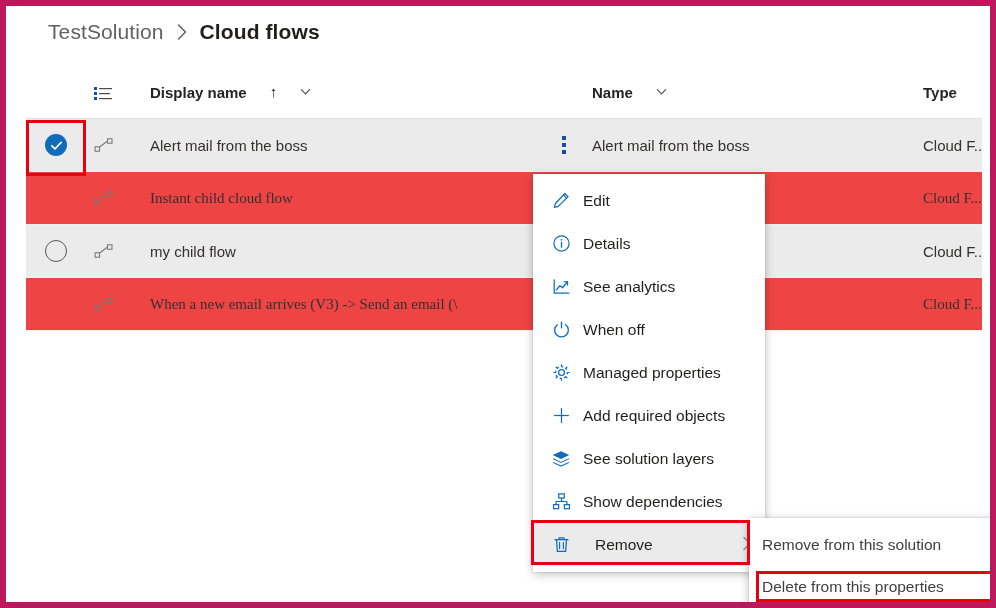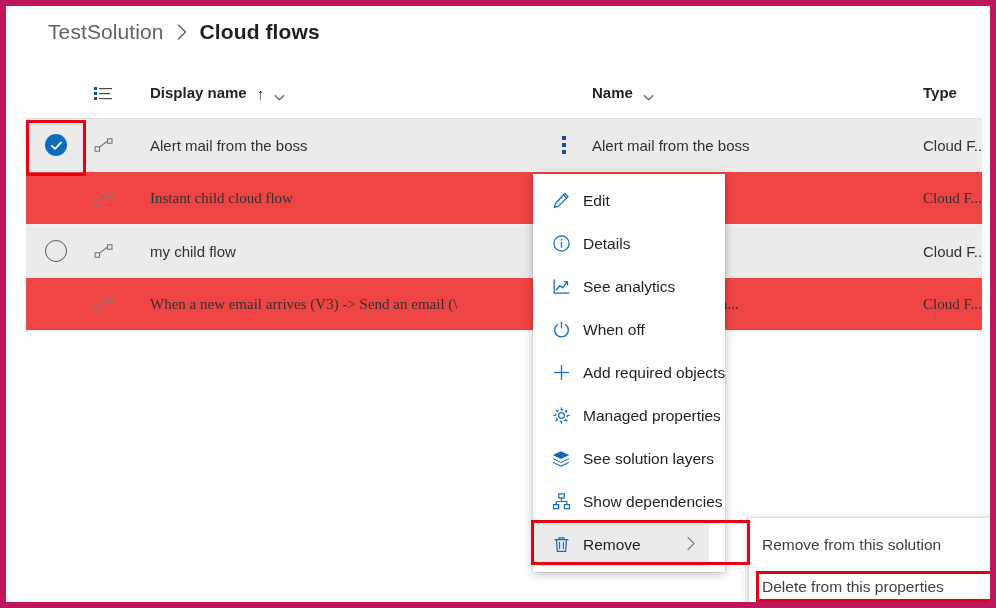--- a/index.html
+++ b/index.html
@@ -61,22 +61,22 @@
     height: 44px;
     border-bottom: 1px solid #e1e1e1;
   }
   .th {
     position: absolute;
     top: 10px;
     font-size: 15px;
     font-weight: 700;
     color: #242424;
     display: flex;
-    align-items: flex-end;
-    gap: 10px;
+    align-items: flex-start;
+    gap: 23px;
     white-space: nowrap;
   }
   .th-display { left: 124px; }
   .th-name    { left: 566px; }
   .th-type    { left: 897px; }
 
   .list-icon {
     position: absolute;
     left: 68px;
     top: 12px;
@@ -164,24 +164,24 @@
   }
   #redbox-select   { left: 20px;  top: 114px; width: 60px;  height: 56px; }
   #redbox-remove   { left: 525px; top: 514px; width: 219px; height: 45px; }
   #redbox-delete   { left: 750px; top: 565px; width: 238px; height: 31px; }
 
   
   .ctxmenu {
     position: absolute;
     left: 527px;
     top: 168px;
-    width: 176px;
+    width: 232px;
     background: #ffffff;
     box-shadow: 0 2px 9px rgba(0,0,0,0.26), 0 0 2px rgba(0,0,0,0.14);
-    padding: 5px 16px 6px 0;
+    padding: 5px 0 6px 0;
     z-index: 30;
   }
   .mi {
     position: relative;
     height: 43px;
     display: flex;
     align-items: center;
     padding-left: 17px;
     cursor: default;
     font-size: 15.5px;
@@ -190,21 +190,21 @@
   }
   .mi .mi-ico {
     width: 22px;
     height: 22px;
     margin-right: 11px;
     flex: none;
     display: flex;
     align-items: center;
     justify-content: center;
   }
-  .mi.highlight { background: #ebebeb; }
+  .mi.highlight { background: #ebebeb; gap: 12px; }
   .mi .submenu-caret {
     position: absolute;
     right: 13px;
     top: 50%;
     transform: translateY(-50%);
     color: #8a8886;
     font-size: 15px;
   }
 
   
@@ -395,43 +395,43 @@
           <path d="M5.6 4.9 A7.2 7.2 0 1 0 14.4 4.9" fill="none" stroke="#0f6cbd" stroke-width="1.4" stroke-linecap="round"></path>
           <rect x="9.3" y="1.6" width="1.4" height="7.4" rx="0.7" fill="#0f6cbd"></rect>
         </svg>
       </span>
       <span>When off</span>
     </div>
 
     <div class="mi">
       <span class="mi-ico">
         <svg width="19" height="19" viewBox="0 0 20 20" aria-hidden="true">
-          <rect x="9.35" y="2.2" width="1.3" height="15.6" fill="#0f6cbd"></rect>
-          <rect x="2.2" y="9.35" width="15.6" height="1.3" fill="#0f6cbd"></rect>
-        </svg>
-      </span>
-      <span>Add required objects</span>
-    </div>
-
-    <div class="mi">
-      <span class="mi-ico">
-        <svg width="19" height="19" viewBox="0 0 20 20" aria-hidden="true">
           <g fill="none" stroke="#0f6cbd" stroke-width="1.3">
             <circle cx="10" cy="10" r="3.1"></circle>
             <path d="M10 1.9 L10 3.6 M10 16.4 L10 18.1 M1.9 10 L3.6 10 M16.4 10 L18.1 10
                      M4.3 4.3 L5.5 5.5 M14.5 14.5 L15.7 15.7 M15.7 4.3 L14.5 5.5 M5.5 14.5 L4.3 15.7" stroke-linecap="round"></path>
             <circle cx="10" cy="10" r="6.2" stroke-dasharray="2.1 2.6"></circle>
           </g>
         </svg>
       </span>
       <span>Managed properties</span>
     </div>
 
     <div class="mi">
       <span class="mi-ico">
+        <svg width="19" height="19" viewBox="0 0 20 20" aria-hidden="true">
+          <rect x="9.35" y="2.2" width="1.3" height="15.6" fill="#0f6cbd"></rect>
+          <rect x="2.2" y="9.35" width="15.6" height="1.3" fill="#0f6cbd"></rect>
+        </svg>
+      </span>
+      <span>Add required objects</span>
+    </div>
+
+    <div class="mi">
+      <span class="mi-ico">
         <svg width="20" height="20" viewBox="0 0 20 20" aria-hidden="true">
           <path d="M10 2.2 L18.3 6.1 L10 10 L1.7 6.1 Z" fill="#0f6cbd"></path>
           <path d="M2.4 9.3 L10 12.9 L17.6 9.3 L18.3 10 L10 13.9 L1.7 10 Z" fill="#0f6cbd"></path>
           <path d="M2.4 13 L10 16.6 L17.6 13 L18.3 13.7 L10 17.7 L1.7 13.7 Z" fill="#0f6cbd"></path>
         </svg>
       </span>
       <span>See solution layers</span>
     </div>
 
     <div class="mi">

